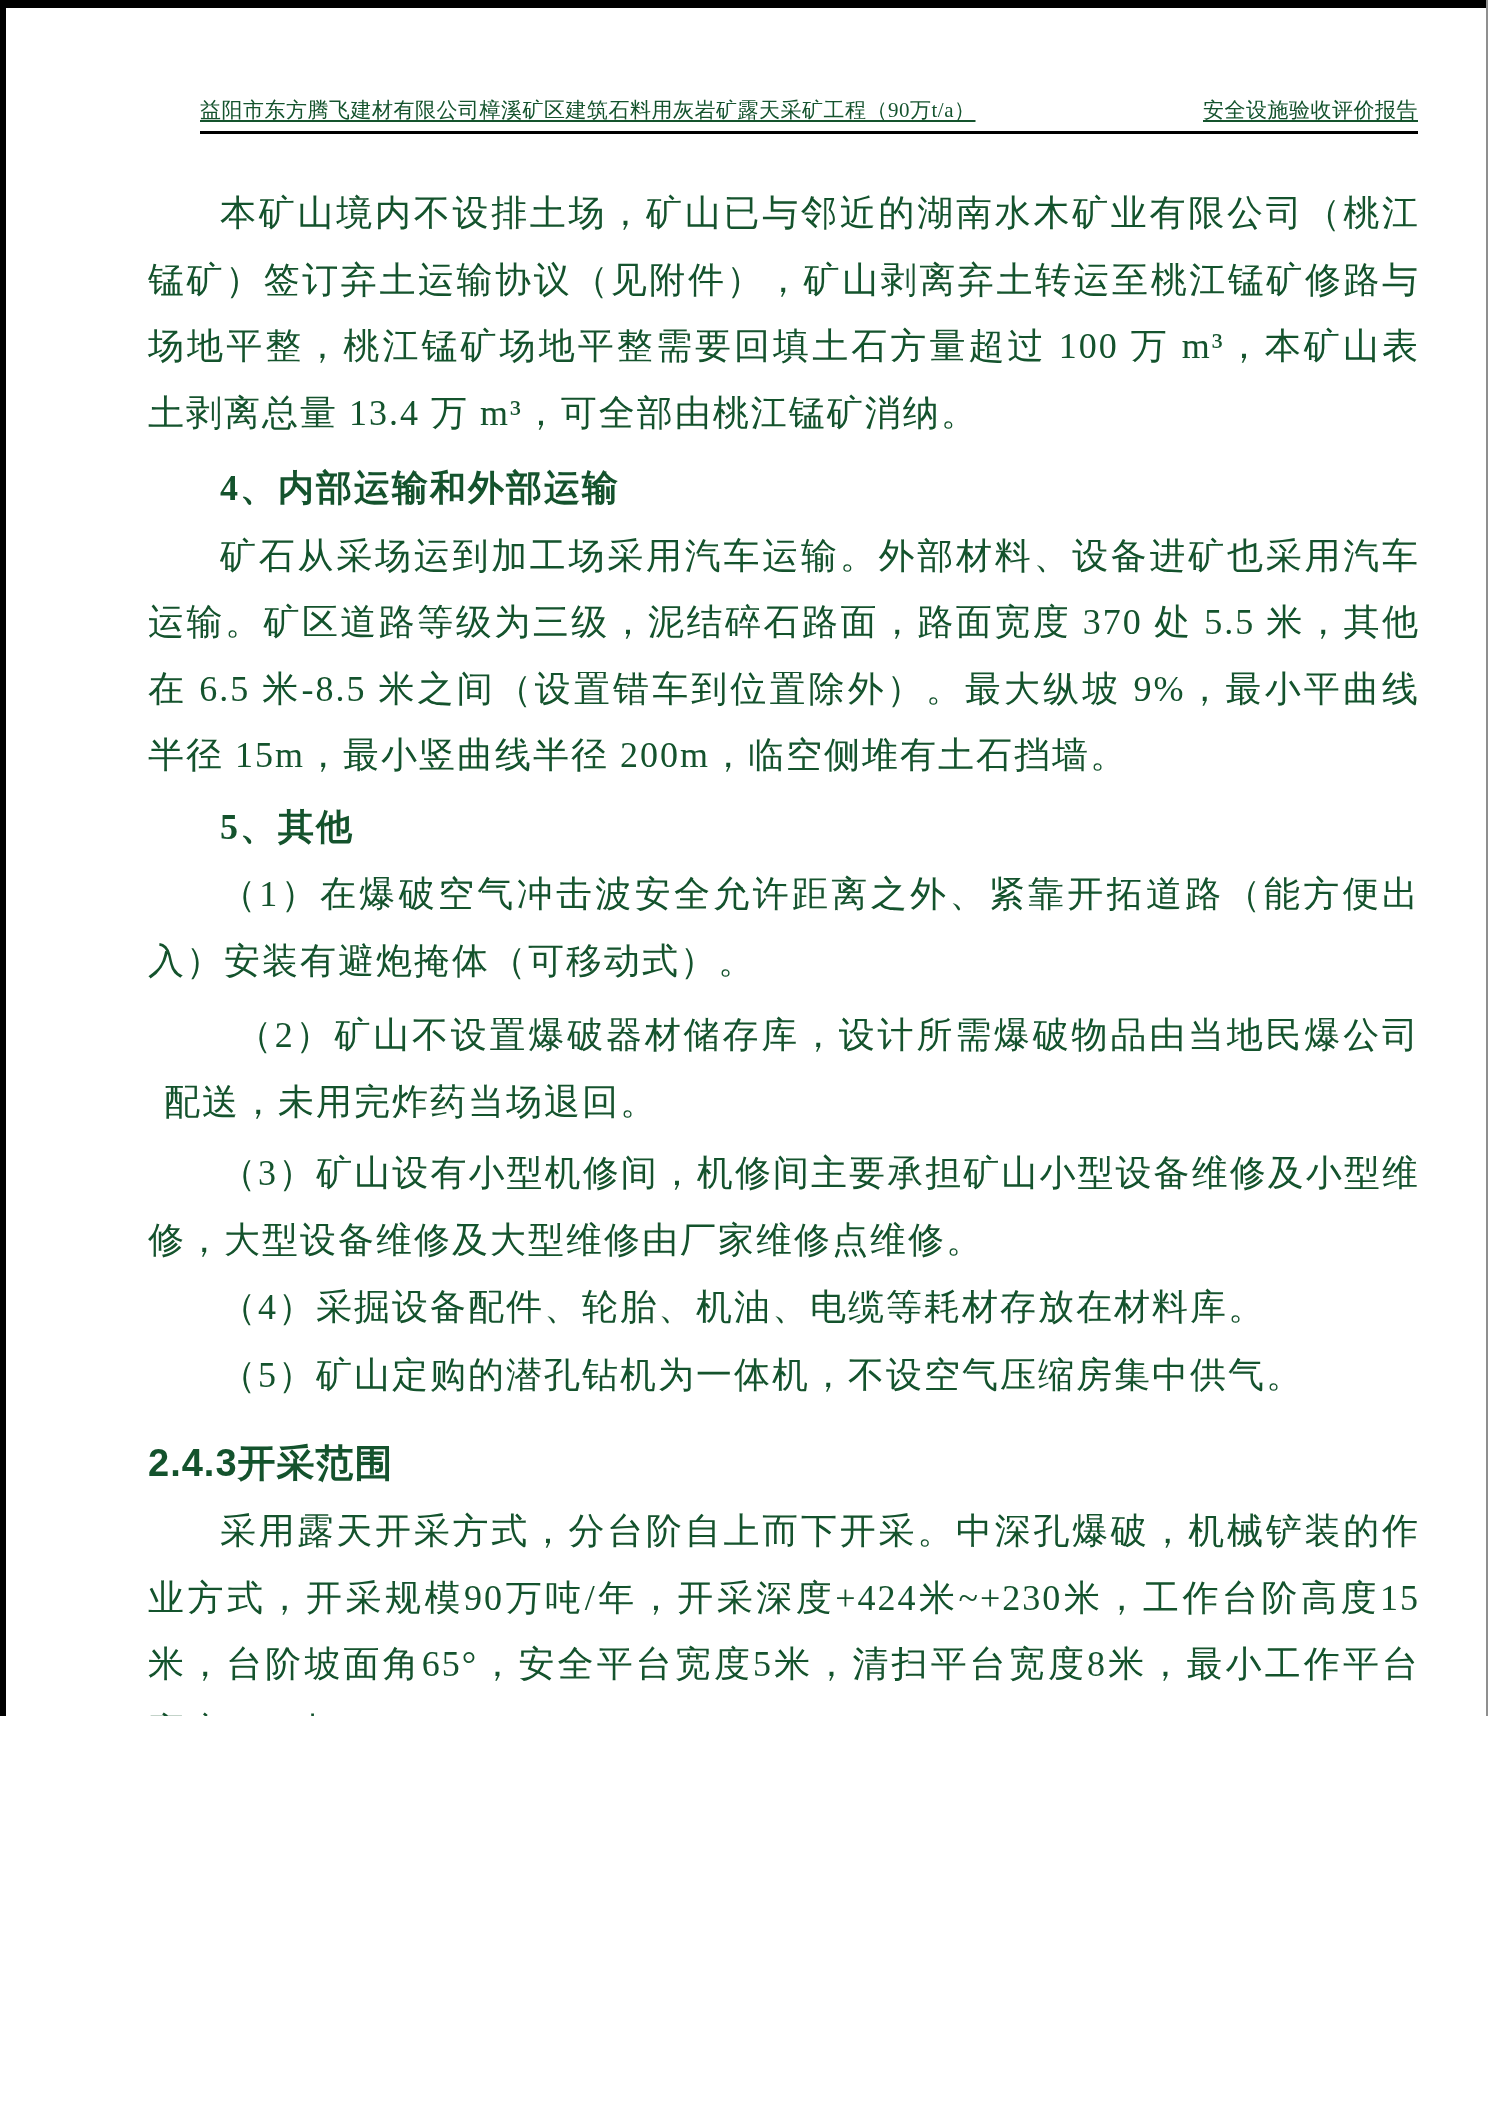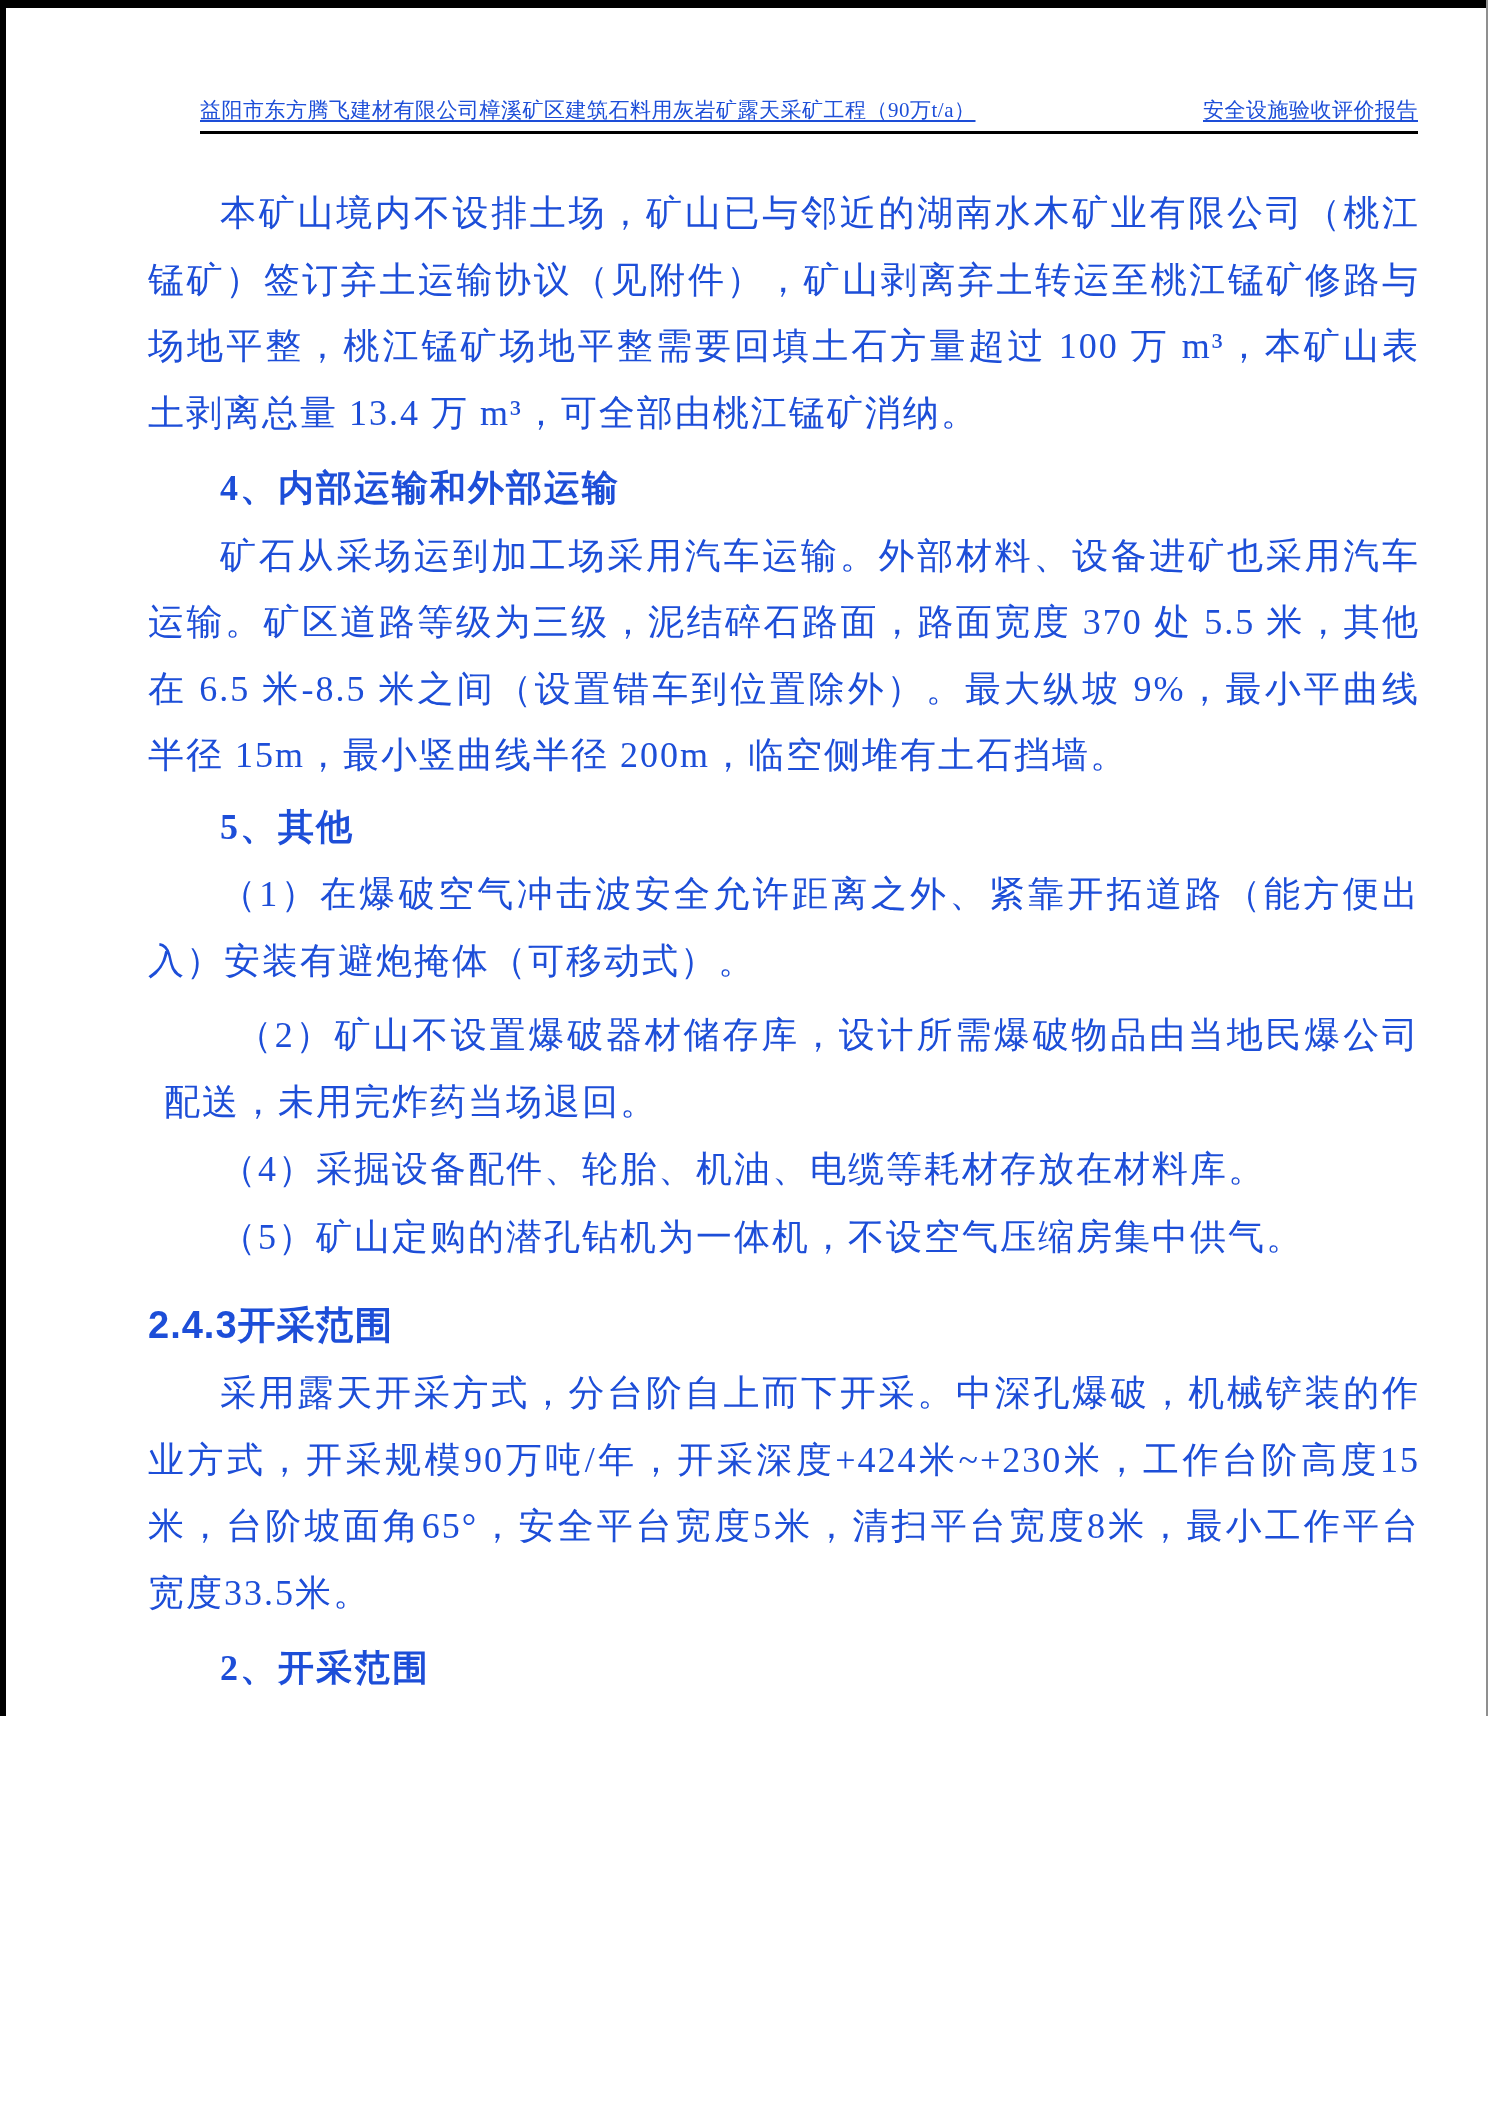--- a/index.html
+++ b/index.html
@@ -7,21 +7,21 @@
     padding: 0;
     background: #ffffff;
   }
   .page {
     position: relative;
     width: 1488px;
     height: 1716px;
     background: #ffffff;
     overflow: hidden;
     font-family: "Liberation Serif", "DejaVu Serif", serif;
-    color: #1d4ed8;
+    color: #14532d;
   }
   
   .scan-edge-top {
     position: absolute; top: 0; left: 0;
     width: 100%; height: 8px; background: #000000;
   }
   .scan-edge-left {
     position: absolute; top: 0; left: 0;
     width: 6px; height: 100%; background: #000000;
   }
@@ -112,20 +112,21 @@
     <span>安全设施验收评价报告</span>
   </div>
 
   <div class="content">
     <p class="para b0">本矿山境内不设排土场，矿山已与邻近的湖南水木矿业有限公司（桃江锰矿）签订弃土运输协议（见附件），矿山剥离弃土转运至桃江锰矿修路与场地平整，桃江锰矿场地平整需要回填土石方量超过 100 万 m³，本矿山表土剥离总量 13.4 万 m³，可全部由桃江锰矿消纳。</p>
     <p class="h-num b1">4、内部运输和外部运输</p>
     <p class="para b2">矿石从采场运到加工场采用汽车运输。外部材料、设备进矿也采用汽车运输。矿区道路等级为三级，泥结碎石路面，路面宽度 370 处 5.5 米，其他在 6.5 米-8.5 米之间（设置错车到位置除外）。最大纵坡 9%，最小平曲线半径 15m，最小竖曲线半径 200m，临空侧堆有土石挡墙。</p>
     <p class="h-num b3">5、其他</p>
     <p class="para b4">（1）在爆破空气冲击波安全允许距离之外、紧靠开拓道路（能方便出入）安装有避炮掩体（可移动式）。</p>
     <p class="para b5">（2）矿山不设置爆破器材储存库，设计所需爆破物品由当地民爆公司配送，未用完炸药当场退回。</p>
+    <p class="para b6">（3）矿山设有小型机修间，机修间主要承担矿山小型设备维修及小型维修，大型设备维修及大型维修由厂家维修点维修。</p>
     <p class="para b7">（4）采掘设备配件、轮胎、机油、电缆等耗材存放在材料库。</p>
     <p class="para b8">（5）矿山定购的潜孔钻机为一体机，不设空气压缩房集中供气。</p>
     <p class="h-section b9">2.4.3开采范围</p>
     <p class="para b11">采用露天开采方式，分台阶自上而下开采。中深孔爆破，机械铲装的作业方式，开采规模90万吨/年，开采深度+424米~+230米，工作台阶高度15米，台阶坡面角65°，安全平台宽度5米，清扫平台宽度8米，最小工作平台宽度33.5米。</p>
     <p class="h-num b12">2、开采范围</p>
   </div>
 
 
 </div>
 

